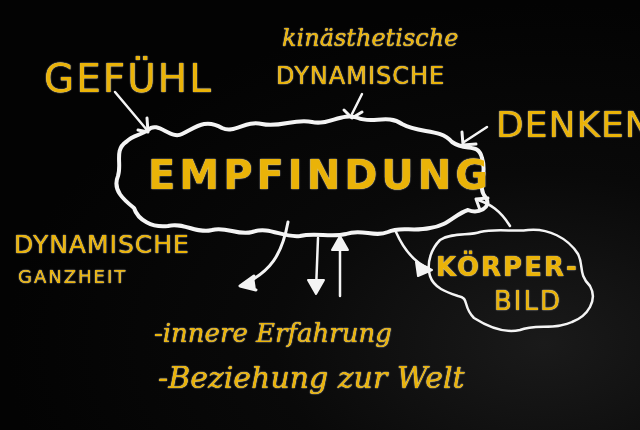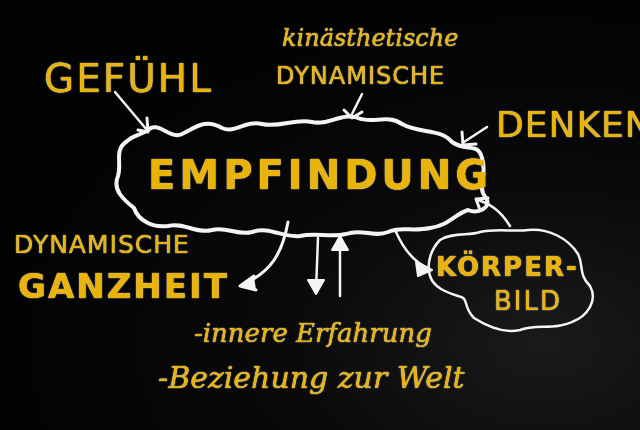--- a/index.html
+++ b/index.html
@@ -45,19 +45,19 @@
 <div class="chalk" style="left:44px; top:56px; font-size:39px; letter-spacing:2px;">GEFÜHL</div>
 
 <div class="chalk hand" style="left:282px; top:24px; font-size:24px;">kinästhetische</div>
 <div class="chalk" style="left:276px; top:62px; font-size:24px; letter-spacing:1px;">DYNAMISCHE</div>
 
 <div class="chalk" style="left:496px; top:104px; font-size:36px; letter-spacing:1px;">DENKEN</div>
 
 <div class="chalk" style="left:148px; top:152px; font-size:40px; font-weight:bold; letter-spacing:4px;">EMPFINDUNG</div>
 
 <div class="chalk" style="left:14px; top:230px; font-size:25px; font-weight:normal; letter-spacing:1px;">DYNAMISCHE</div>
-<div class="chalk" style="left:18px; top:266px; font-size:34px; font-weight:bold; letter-spacing:2px;">GANZHEIT</div>
+<div class="chalk" style="left:18px; top:266px; font-size:18px; font-weight:normal; letter-spacing:2px;">GANZHEIT</div>
 
 <div class="chalk" style="left:436px; top:252px; font-size:26px; font-weight:bold; letter-spacing:2px;">KÖRPER-</div>
 <div class="chalk" style="left:494px; top:286px; font-size:26px; font-weight:normal; letter-spacing:2px;">BILD</div>
 
-<div class="chalk hand" style="left:154px; top:318px; font-size:26px;margin-left:40px;">-innere Erfahrung</div>
+<div class="chalk hand" style="left:154px; top:318px; font-size:26px;">-innere Erfahrung</div>
 <div class="chalk hand" style="left:158px; top:360px; font-size:30px;">-Beziehung zur Welt</div>
 
 </body></html>

